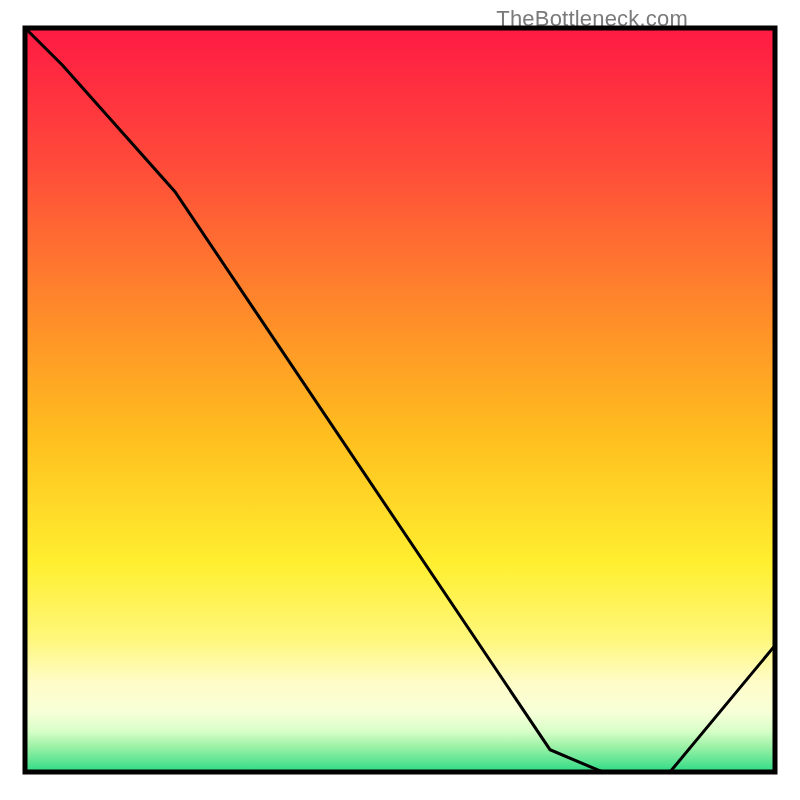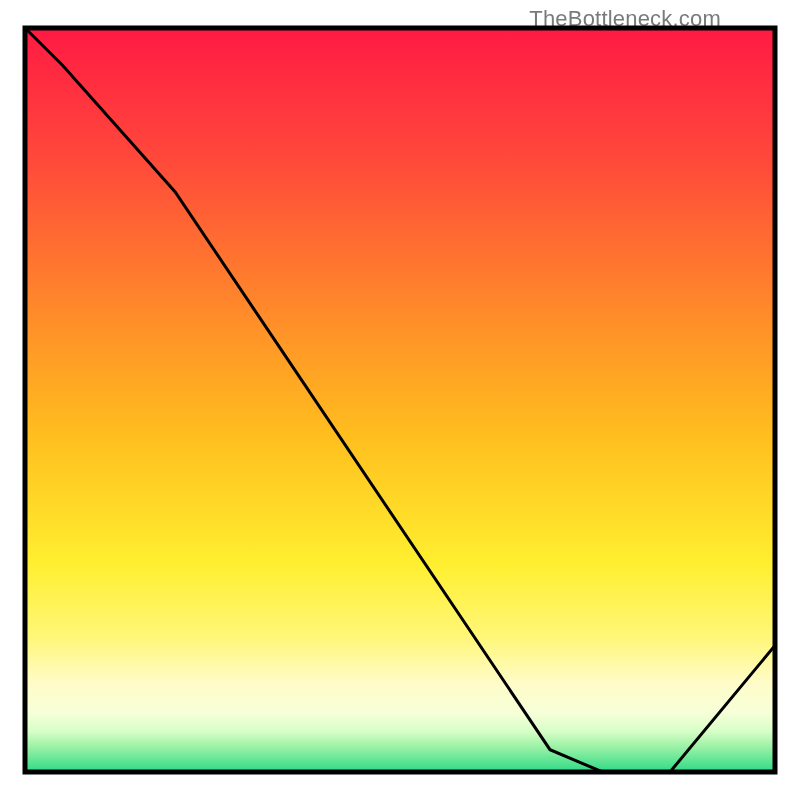--- a/index.html
+++ b/index.html
@@ -8,21 +8,20 @@
     width: 800px;
     height: 800px;
     background: #ffffff;
     font-family: Arial, Helvetica, sans-serif;
     overflow: hidden;
   }
   .wrap {
     position: relative;
     width: 700px;
     height: 800px;
-    padding-left: 33px;
   }
   .attribution {
     position: absolute;
     top: 6px;
     right: 12px;
     color: #7a7a7a;
     font-size: 22px;
     letter-spacing: 0.2px;
   }
   svg.chart {

